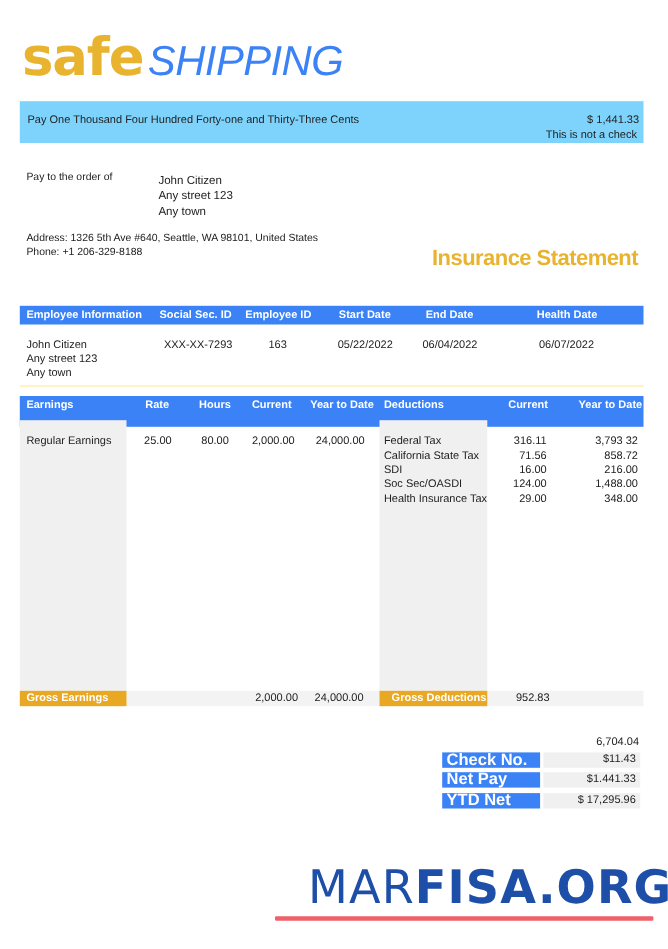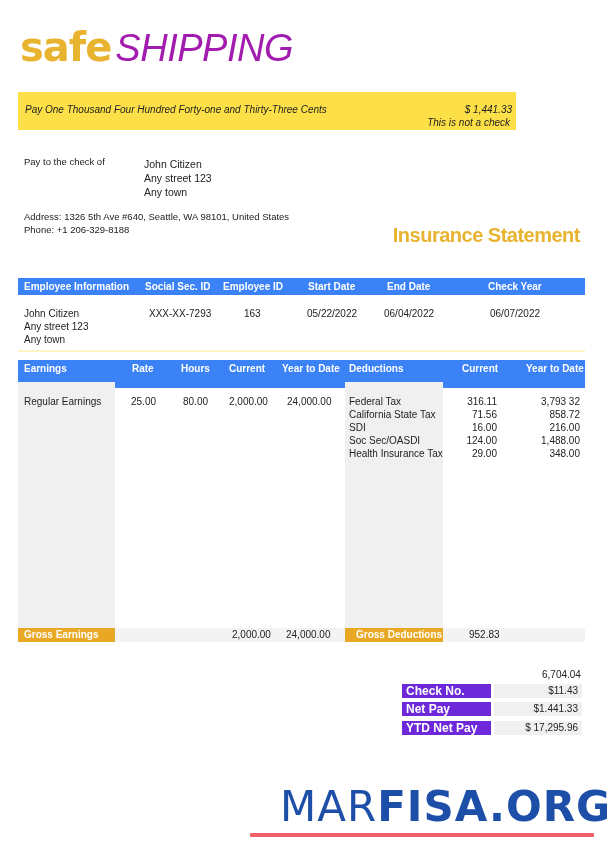--- a/index.html
+++ b/index.html
@@ -1,84 +1,84 @@
 <!DOCTYPE html>
 <html><head>
 <meta charset="utf-8">
 <style>
   * { box-sizing: border-box; margin: 0; padding: 0; }
   html, body { width: 607px; height: 863px; background: #ffffff; overflow: hidden; }
   body { position: relative; font-family: "Liberation Sans", sans-serif; color: #222; font-size: 10px; }
   .abs { position: absolute; }
   .logo { left: 20px; top: 24px; height: 46px; display: flex; align-items: baseline; }
-  .logo-safe { font-family: "DejaVu Sans", sans-serif; font-weight: bold; font-size: 40px; color: #e8b32e; letter-spacing: -1px; }
-  .logo-ship { font-family: "Liberation Sans", sans-serif; font-style: italic; font-size: 38px; color: #a21caf; font-weight: 300; margin-left: 4px; letter-spacing: -0.5px; -webkit-text-stroke: 0; }
-  .paybar { left: 18px; top: 92px; width: 498px; height: 38px; background: #fde047; font-style: italic; }
+  .logo-safe { font-family: "DejaVu Sans", sans-serif; font-weight: bold; font-size: 48px; color: #e8b32e; letter-spacing: -1px; }
+  .logo-ship { font-family: "Liberation Sans", sans-serif; font-style: italic; font-size: 38px; color: #3b82f6; font-weight: 300; margin-left: 4px; letter-spacing: -0.5px; -webkit-text-stroke: 0; }
+  .paybar { left: 18px; top: 92px; width: 567px; height: 38px; background: #7dd3fc; }
   .paybar .words { position: absolute; left: 7px; top: 12px; font-size: 10px; }
   .paybar .amt { position: absolute; right: 4px; top: 12px; font-size: 10px; text-align: right; }
   .paybar .notcheck { position: absolute; right: 6px; top: 25px; font-size: 10px; }
   .payto-label { left: 24px; top: 156px; font-size: 9.5px; }
   .payto-addr { left: 144px; top: 157px; font-size: 10.5px; line-height: 14px; }
   .company { left: 24px; top: 210px; font-size: 9.5px; line-height: 13px; }
   .company .ttl { font-weight: bold; }
   .earn-title { right: 27px; top: 224px; font-size: 20px; font-weight: bold; color: #e8b32e; letter-spacing: -0.5px; }
   .ybar { background: #3b82f6; color: #fff; font-weight: bold; font-size: 10px; }
   .emp-head { left: 18px; top: 278px; width: 567px; height: 17px; }
   .emp-head span { position: absolute; top: 3px; }
   .emp-row span { position: absolute; font-size: 10px; line-height: 13px; }
   .emp-sep { left: 18px; top: 350px; width: 567px; height: 2px; background: #fdf3c4; }
   .earn-head { left: 18px; top: 360px; width: 567px; height: 28px; }
   .earn-head span { position: absolute; top: 3px; }
   .gray-col { background: #f0f0f0; }
   .cell { position: absolute; font-size: 10px; }
   .right { text-align: right; }
   .ded-list { line-height: 13px; }
   .gross-bar { position: absolute; height: 14px; background: #e8a823; color: #fff; font-weight: bold; font-size: 10px; padding-left: 6px; line-height: 14px; }
-  .sum-label { position: absolute; left: 402px; width: 89px; height: 14px; background: #6d28d9; color: #fff; font-weight: bold; font-size: 12px; padding-left: 4px; line-height: 14px; }
+  .sum-label { position: absolute; left: 402px; width: 89px; height: 14px; background: #3b82f6; color: #fff; font-weight: bold; font-size: 15px; padding-left: 4px; line-height: 14px; }
   .sum-val { position: absolute; left: 494px; width: 88px; height: 14px; background: #f0f0f0; font-size: 10px; text-align: right; padding-right: 4px; line-height: 14px; }
   .marfisa { left: 248px; top: 782px; font-family: "DejaVu Sans", sans-serif; font-size: 42px; color: #1e4fa8; letter-spacing: 1px; }
   .marfisa .thin { font-weight: normal; margin-left: 32px; }
   .marfisa .bold { font-weight: bold; }
   .marfisa-line { left: 250px; top: 833px; width: 344px; height: 4px; background: #f0606a; border-radius: 1px; }
 </style>
 </head>
 <body>
 
 <div class="abs logo">
   <span class="logo-safe">safe</span>
   <span class="logo-ship">SHIPPING</span>
 </div>
 
 <div class="abs paybar">
   <span class="words">Pay One Thousand Four Hundred Forty-one and Thirty-Three Cents</span>
   <span class="amt">$ 1,441.33</span>
   <span class="notcheck">This is not a check</span>
 </div>
 
-<div class="abs payto-label">Pay to the check of</div>
+<div class="abs payto-label">Pay to the order of</div>
 <div class="abs payto-addr">
   <div>John Citizen</div>
   <div>Any street 123</div>
   <div>Any town</div>
 </div>
 
 <div class="abs company">
   <div>Address: 1326 5th Ave #640, Seattle, WA 98101, United States</div>
   <div>Phone: +1 206-329-8188</div>
 </div>
 
 <div class="abs earn-title">Insurance Statement</div>
 
 <div class="abs ybar emp-head">
   <span style="left:6px">Employee Information</span>
   <span style="left:127px">Social Sec. ID</span>
   <span style="left:205px">Employee ID</span>
   <span style="left:290px">Start Date</span>
   <span style="left:369px">End Date</span>
-  <span style="left:470px">Check Year</span>
+  <span style="left:470px">Health Date</span>
 </div>
 <div class="abs emp-row" style="left:18px; top:307px; width:567px; height:40px;">
   <span style="left:6px; top:0">John Citizen</span>
   <span style="left:6px; top:13px">Any street 123</span>
   <span style="left:6px; top:26px">Any town</span>
   <span style="left:131px; top:0">XXX-XX-7293</span>
   <span style="left:226px; top:0">163</span>
   <span style="left:289px; top:0">05/22/2022</span>
   <span style="left:366px; top:0">06/04/2022</span>
   <span style="left:472px; top:0">06/07/2022</span>

